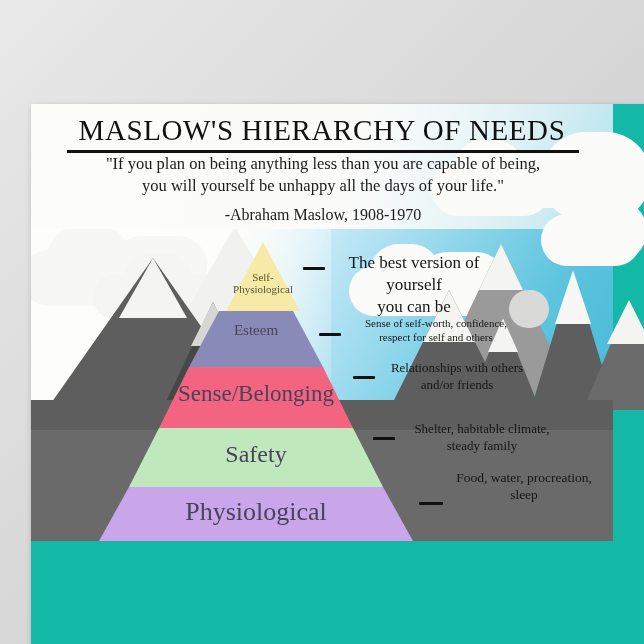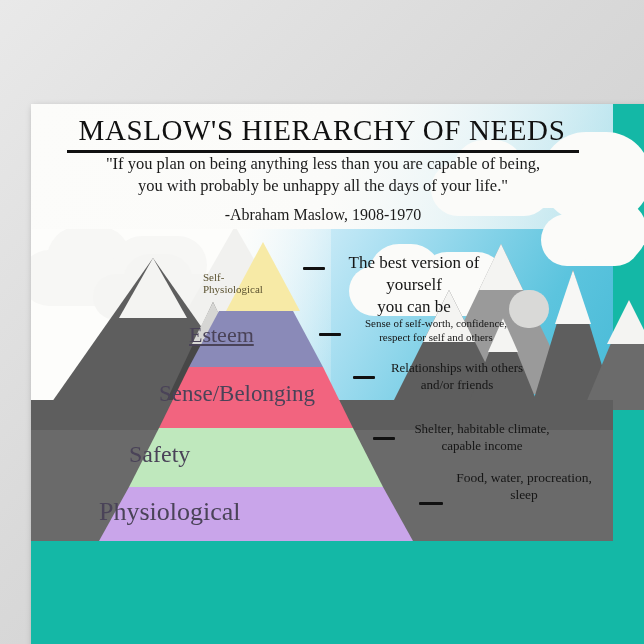--- a/index.html
+++ b/index.html
@@ -55,21 +55,21 @@
   }
 
   
   .mtn{position:absolute;width:0;height:0;}
   .snow{position:absolute;}
 
   
   .pyr{position:absolute;left:0;top:0;width:582px;height:437px;}
   .tier{position:absolute;}
   .tier-label{
-    position:absolute;width:100%;
+    position:absolute;width:100%;text-align:center;
     color:#4a4358;line-height:1.05;
   }
 
   
   .anno{position:absolute;color:#161616;text-align:center;line-height:1.28;}
   .dash{position:absolute;background:#101010;height:3px;border-radius:1px;}
 </style>
 </head>
 <body>
 
@@ -135,39 +135,39 @@
       <div class="snow" style="left:230px;top:222px;width:0;height:0;border-left:22px solid transparent;border-right:22px solid transparent;border-bottom:42px solid #f4f4f2;"></div>
 
       <div style="position:absolute;left:0;top:296px;width:582px;height:141px;background:#5e5e5e;"></div>
       <div style="position:absolute;left:0;top:326px;width:582px;height:111px;background:#6a6a6a;"></div>
 
       <div class="header"></div>
       <div class="title">MASLOW'S HIERARCHY OF NEEDS</div>
       <div class="title-rule"></div>
       <div class="quote">
         <div>"If you plan on being anything less than you are capable of being,</div>
-        <div>you with probably be unhappy all the days of your life."</div>
+        <div>you will yourself be unhappy all the days of your life."</div>
       </div>
       <div class="attrib">-Abraham Maslow, 1908-1970</div>
 
       <div class="pyr">
 
         <div class="tier" style="left:195px;top:138px;width:0;height:0;
                     border-left:37px solid transparent;border-right:37px solid transparent;
                     border-bottom:69px solid #f7eaa6;"></div>
         <div class="tier-label" style="left:172px;top:168px;width:120px;font-size:11px;color:#5b5230;">
           <span>Self-</span><br>
           <span>Physiological</span>
         </div>
 
         <div class="tier" style="left:158px;top:207px;width:0;height:56px;
                     border-left:30px solid transparent;border-right:30px solid transparent;
                     border-bottom:0;background:#8a8ab8;
                     clip-path:polygon(30px 0,104px 0,134px 56px,0 56px);width:134px;"></div>
-        <div class="tier-label" style="left:158px;top:219px;width:134px;font-size:22px;text-decoration:underline;">
+        <div class="tier-label" style="left:158px;top:219px;width:134px;font-size:15px;">
           <span>Esteem</span>
         </div>
 
         <div class="tier" style="left:128px;top:263px;width:194px;height:61px;background:#f2647f;
                     clip-path:polygon(30px 0,164px 0,194px 61px,0 61px);"></div>
         <div class="tier-label" style="left:128px;top:278px;width:194px;font-size:23px;">
           <span>Sense/Belonging</span>
         </div>
 
         <div class="tier" style="left:98px;top:324px;width:254px;height:59px;background:#bfe8bd;
@@ -197,21 +197,21 @@
 
       <div class="dash" style="left:322px;top:272px;width:22px;"></div>
       <div class="anno" style="left:336px;top:256px;width:180px;font-size:13px;">
         <div>Relationships with others</div>
         <div>and/or friends</div>
       </div>
 
       <div class="dash" style="left:342px;top:333px;width:22px;"></div>
       <div class="anno" style="left:356px;top:317px;width:190px;font-size:13px;">
         <div>Shelter, habitable climate,</div>
-        <div>capable income</div>
+        <div>steady family</div>
       </div>
 
       <div class="dash" style="left:388px;top:398px;width:24px;"></div>
       <div class="anno" style="left:398px;top:365px;width:190px;font-size:13.5px;">
         <div>Food, water, procreation,</div>
         <div>sleep</div>
       </div>
 
     </div>
   </div>

